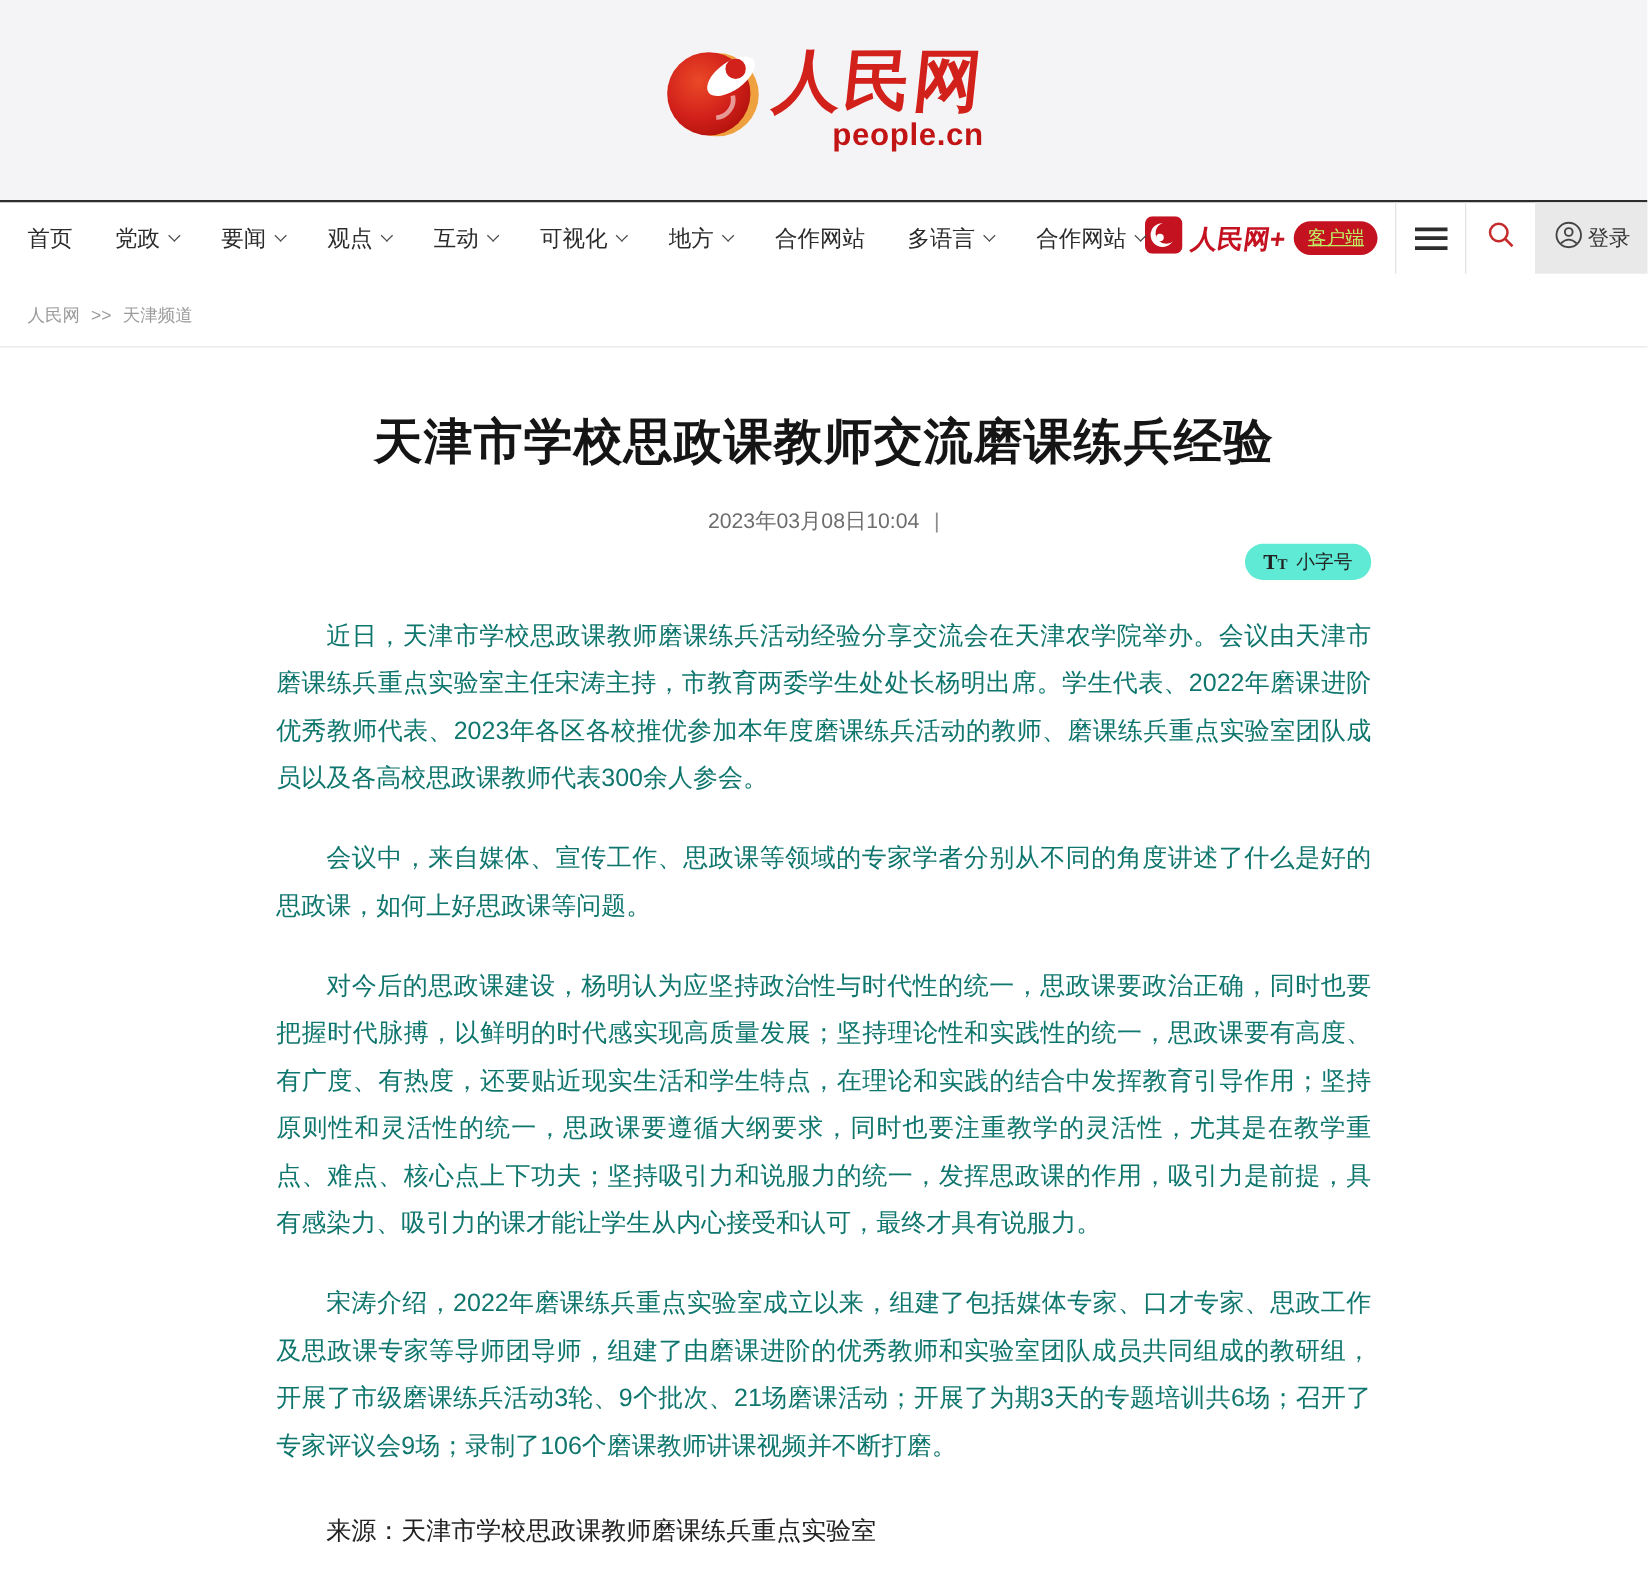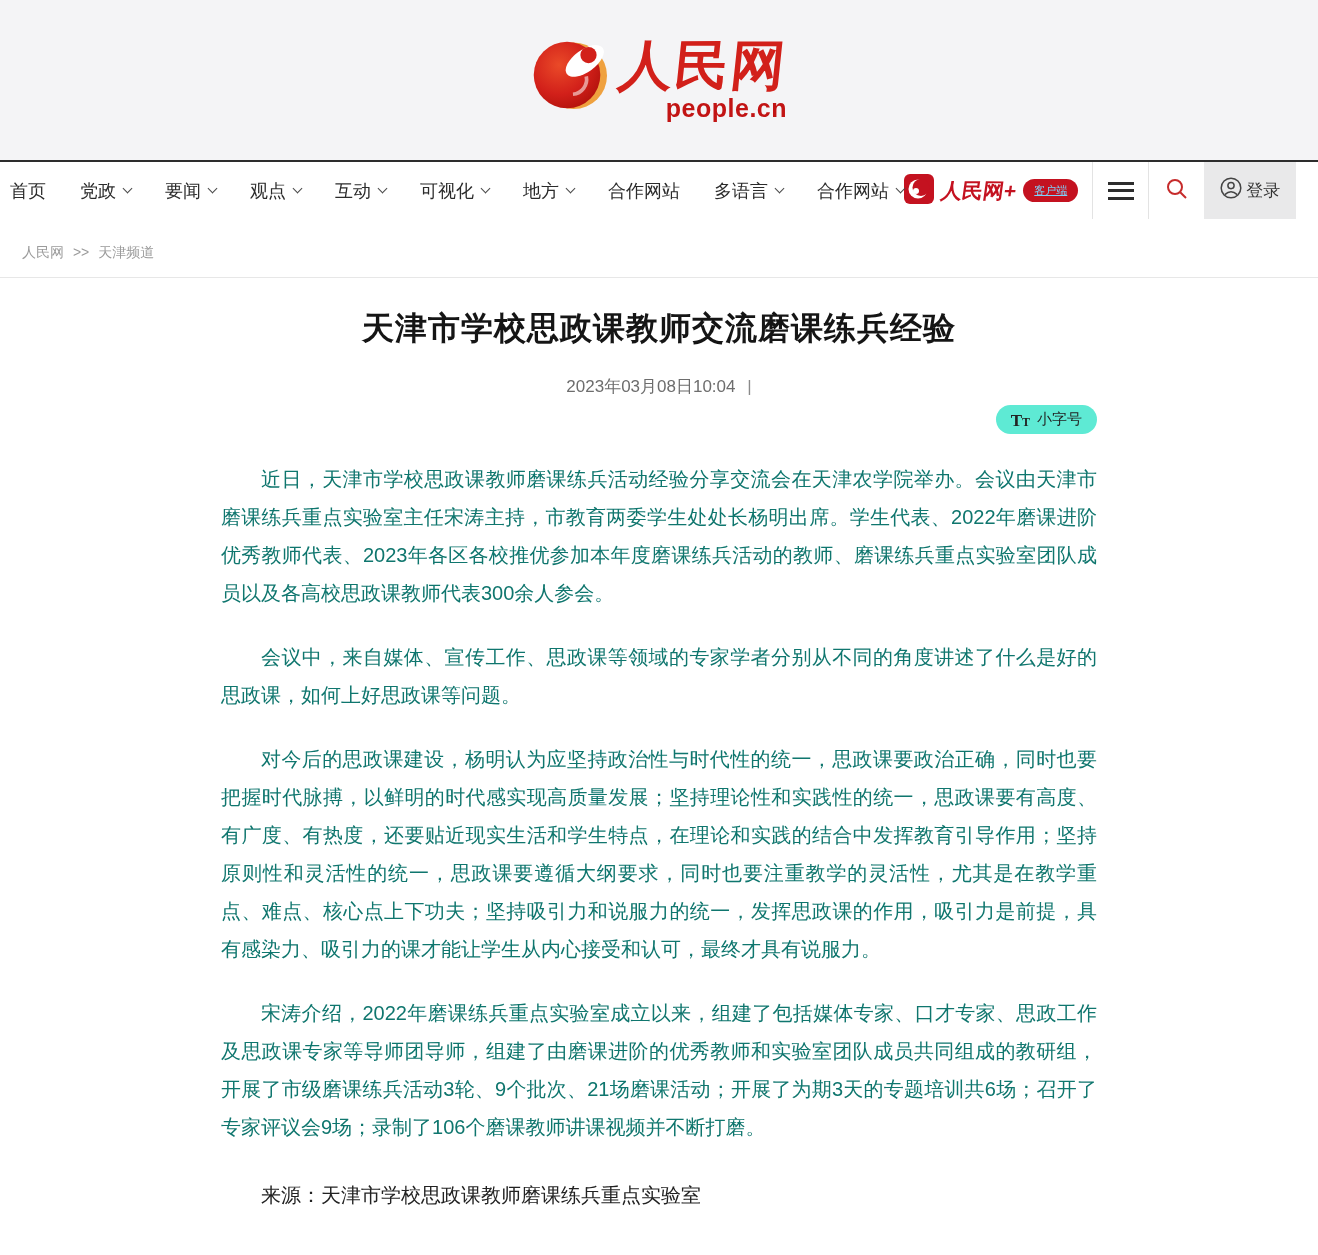--- a/index.html
+++ b/index.html
@@ -25,59 +25,59 @@
     letter-spacing: 2px;
   }
   .logo-en {
     font-size: 25px; font-weight: bold; color: #c21414;
     letter-spacing: .5px; margin-top: 2px;
   }
 
   
   .nav-top-line { height: 2px; background: #2d2d2d; }
   .navbar { height: 57px; background: #fff; display: flex; align-items: stretch; }
-  .nav-items { display: flex; align-items: center; padding-left: 10px; gap: 34px; }
+  .nav-items { display: flex; align-items: center; padding-left: 22px; gap: 34px; }
   .nav-item {
     display: flex; align-items: center; font-size: 18px; color: #2b2b2b;
     cursor: pointer; white-space: nowrap; font-weight: 500;
   }
   .chev {
     width: 7px; height: 7px; border-right: 1.5px solid #4a4a4a;
     border-bottom: 1.5px solid #4a4a4a; transform: rotate(45deg);
     margin-left: 8px; margin-top: -5px;
   }
   .nav-right { margin-left: auto; display: flex; align-items: stretch; }
   .app-badge { display: flex; align-items: center; gap: 7px; margin-right: 14px; cursor: pointer; }
   .app-badge-brand {
     color: #c41220; font-weight: bold; font-size: 21px;
     transform: skewX(-8deg); white-space: nowrap;
   }
   .app-badge-pill {
-    background: #c41220; color: #7dd3fc; font-size: 11px;
+    background: #c41220; color: #bef264; font-size: 15px;
     border-radius: 14px; padding: 4px 11px; white-space: nowrap; text-decoration: underline;
   }
   .v-div { width: 1px; background: #e3e3e3; }
   .icon-btn { width: 55px; display: flex; align-items: center; justify-content: center; cursor: pointer; }
   .hamburger .bar { width: 26px; height: 3px; background: #2d2d2d; margin: 4.5px 0; }
   .login-box {
     width: 92px; margin-right: 38px; background: #e9e9ea;
     display: flex; align-items: center; justify-content: center; gap: 4px;
     font-size: 17px; color: #333; cursor: pointer;
   }
 
   
   .breadcrumb { padding: 25px 0 15px 22px; font-size: 14px; color: #9b9b9b; }
   .breadcrumb span { cursor: pointer; }
   .breadcrumb .sep { margin: 0 5px; cursor: default; }
   .page-divider { height: 1px; background: #e7e7e7; }
 
   
   .article { width: 876px; margin: 0 auto 0; }
   .article-title {
-    margin-top: 30px; font-size: 32px; font-weight: bold; color: #151515;
+    margin-top: 51px; font-size: 39px; font-weight: bold; color: #151515;
     text-align: center; letter-spacing: 1px; line-height: 1.3;
   }
   .article-meta { text-align: center; margin-top: 25px; color: #6d6d6d; font-size: 17px; }
   .article-meta .pipe { margin-left: 7px; color: #8a8a8a; }
   .article-toolbar { display: flex; justify-content: flex-end; margin-top: 7px; }
   .size-btn {
     background: #5eead4; border-radius: 16px; padding: 5px 15px;
     font-size: 15px; color: #222; display: flex; align-items: flex-end; gap: 7px;
     cursor: pointer;
   }

